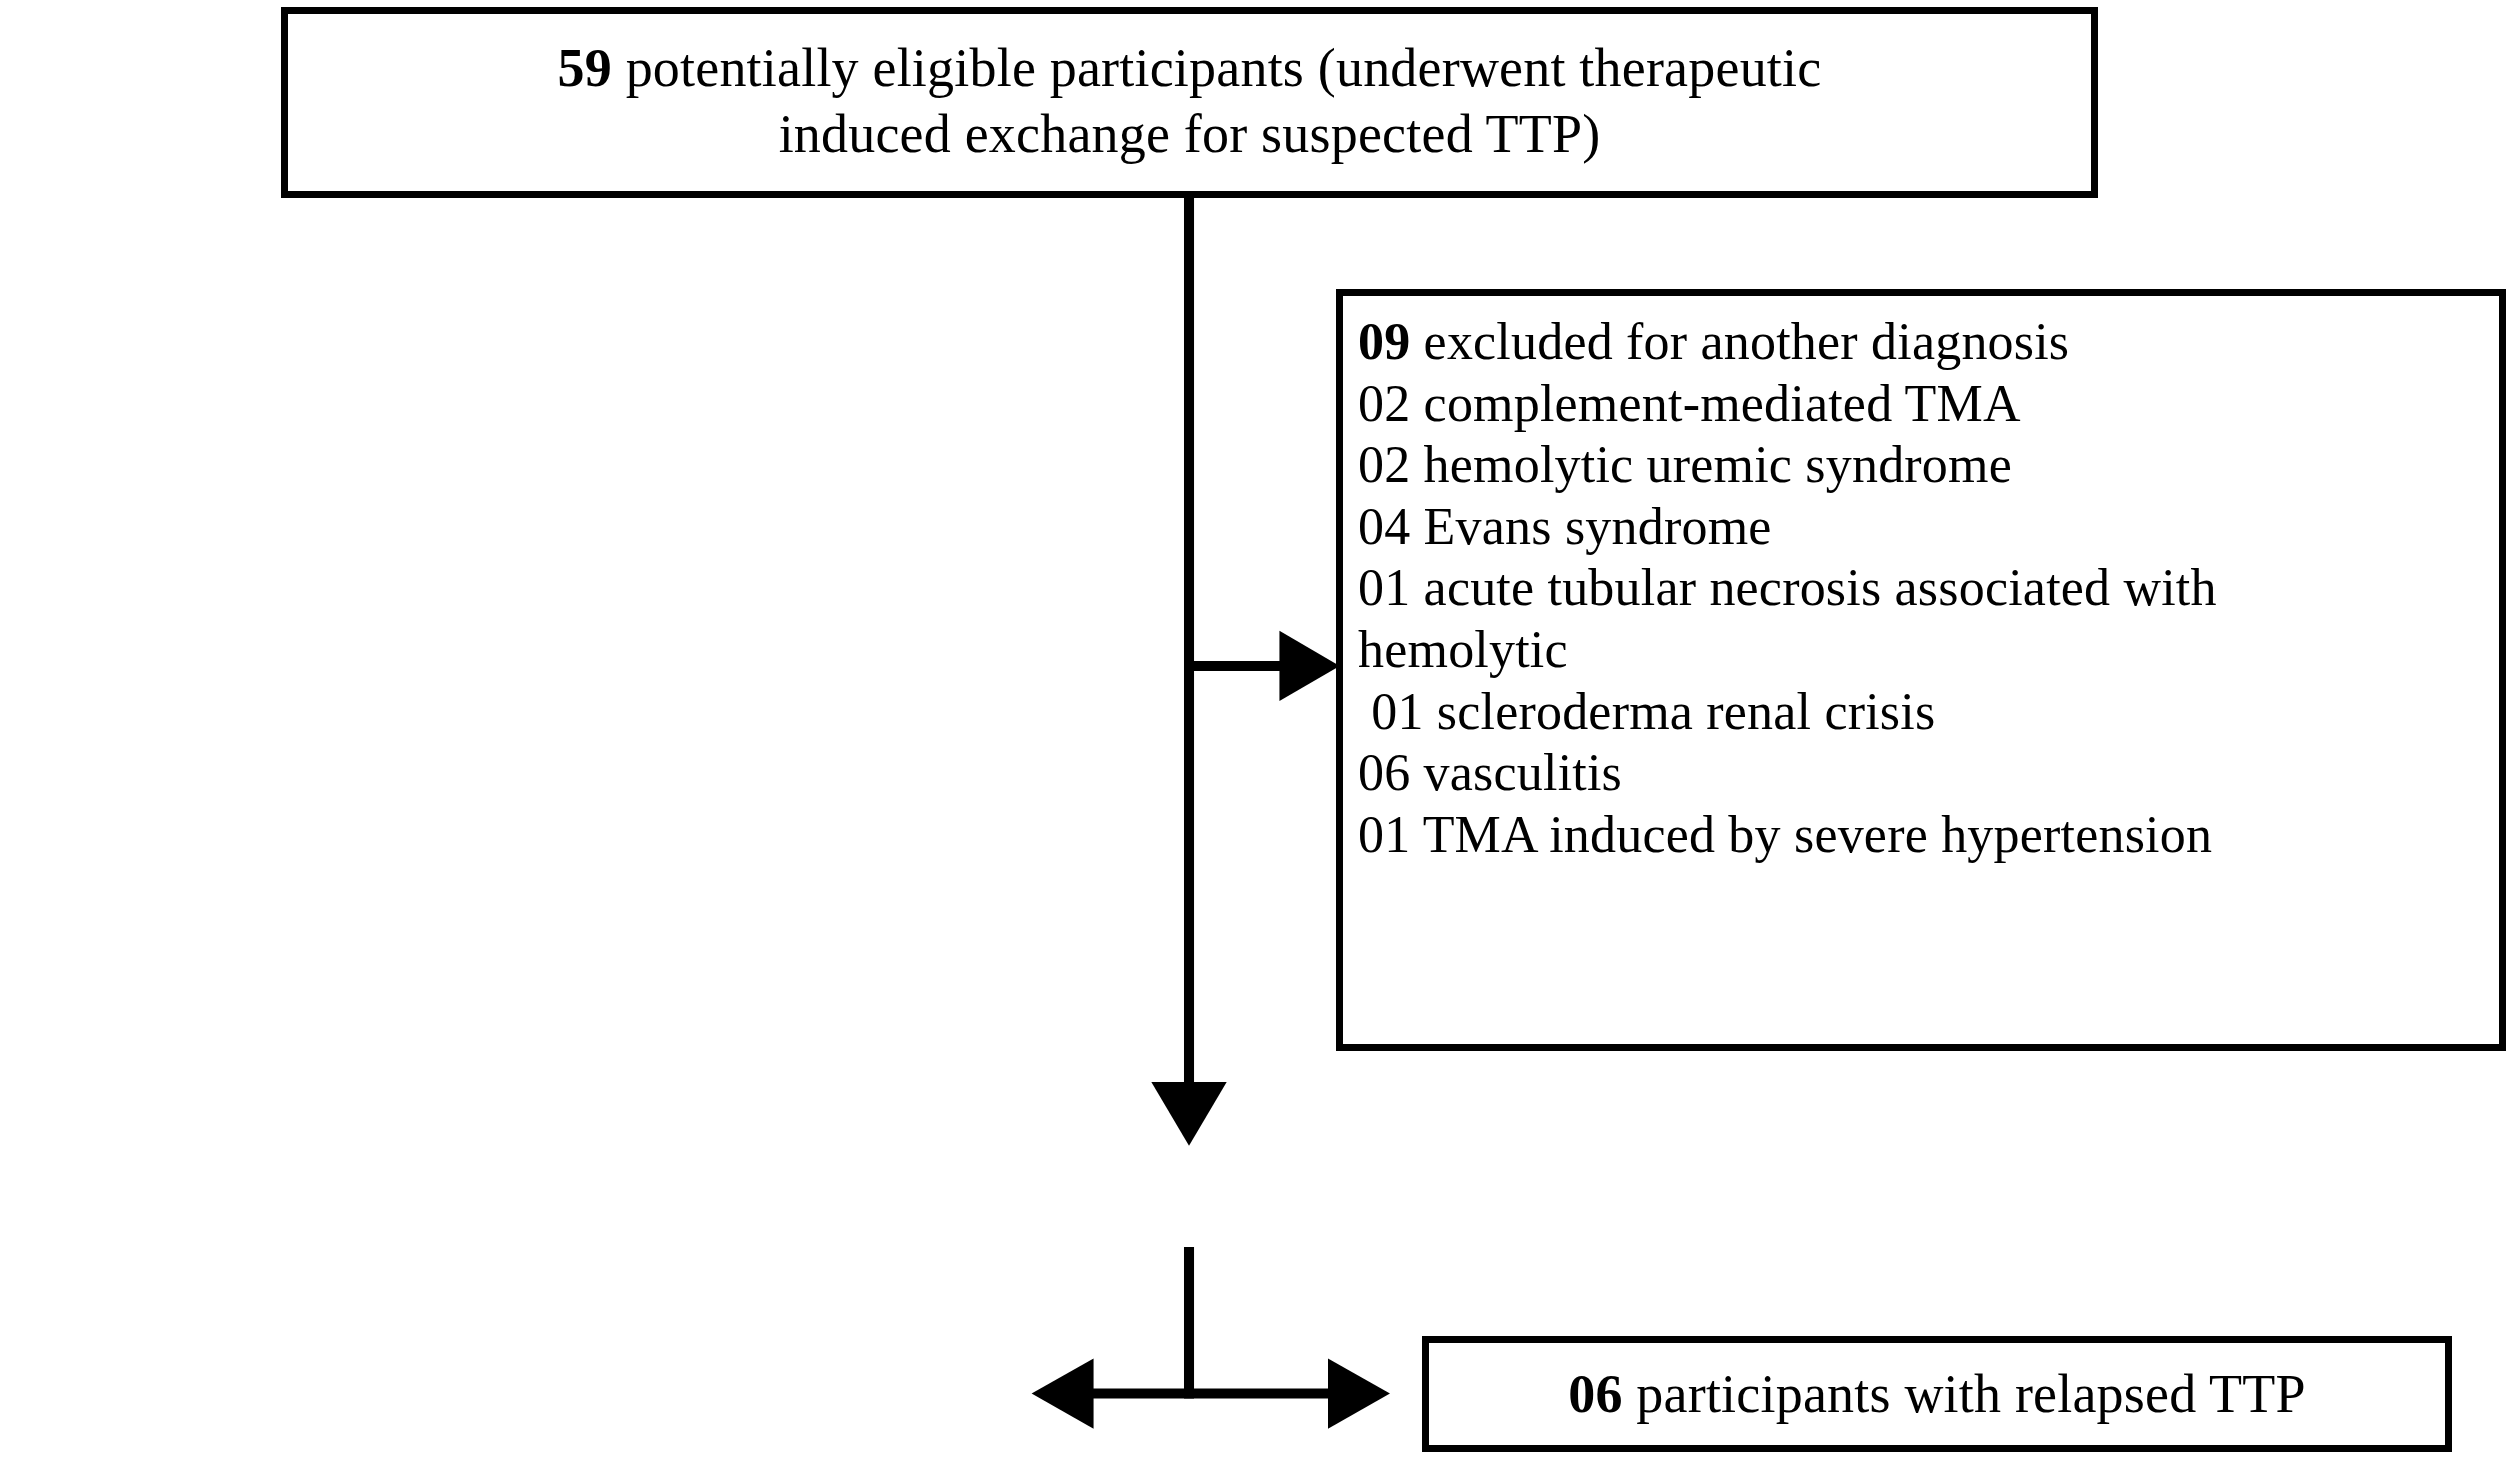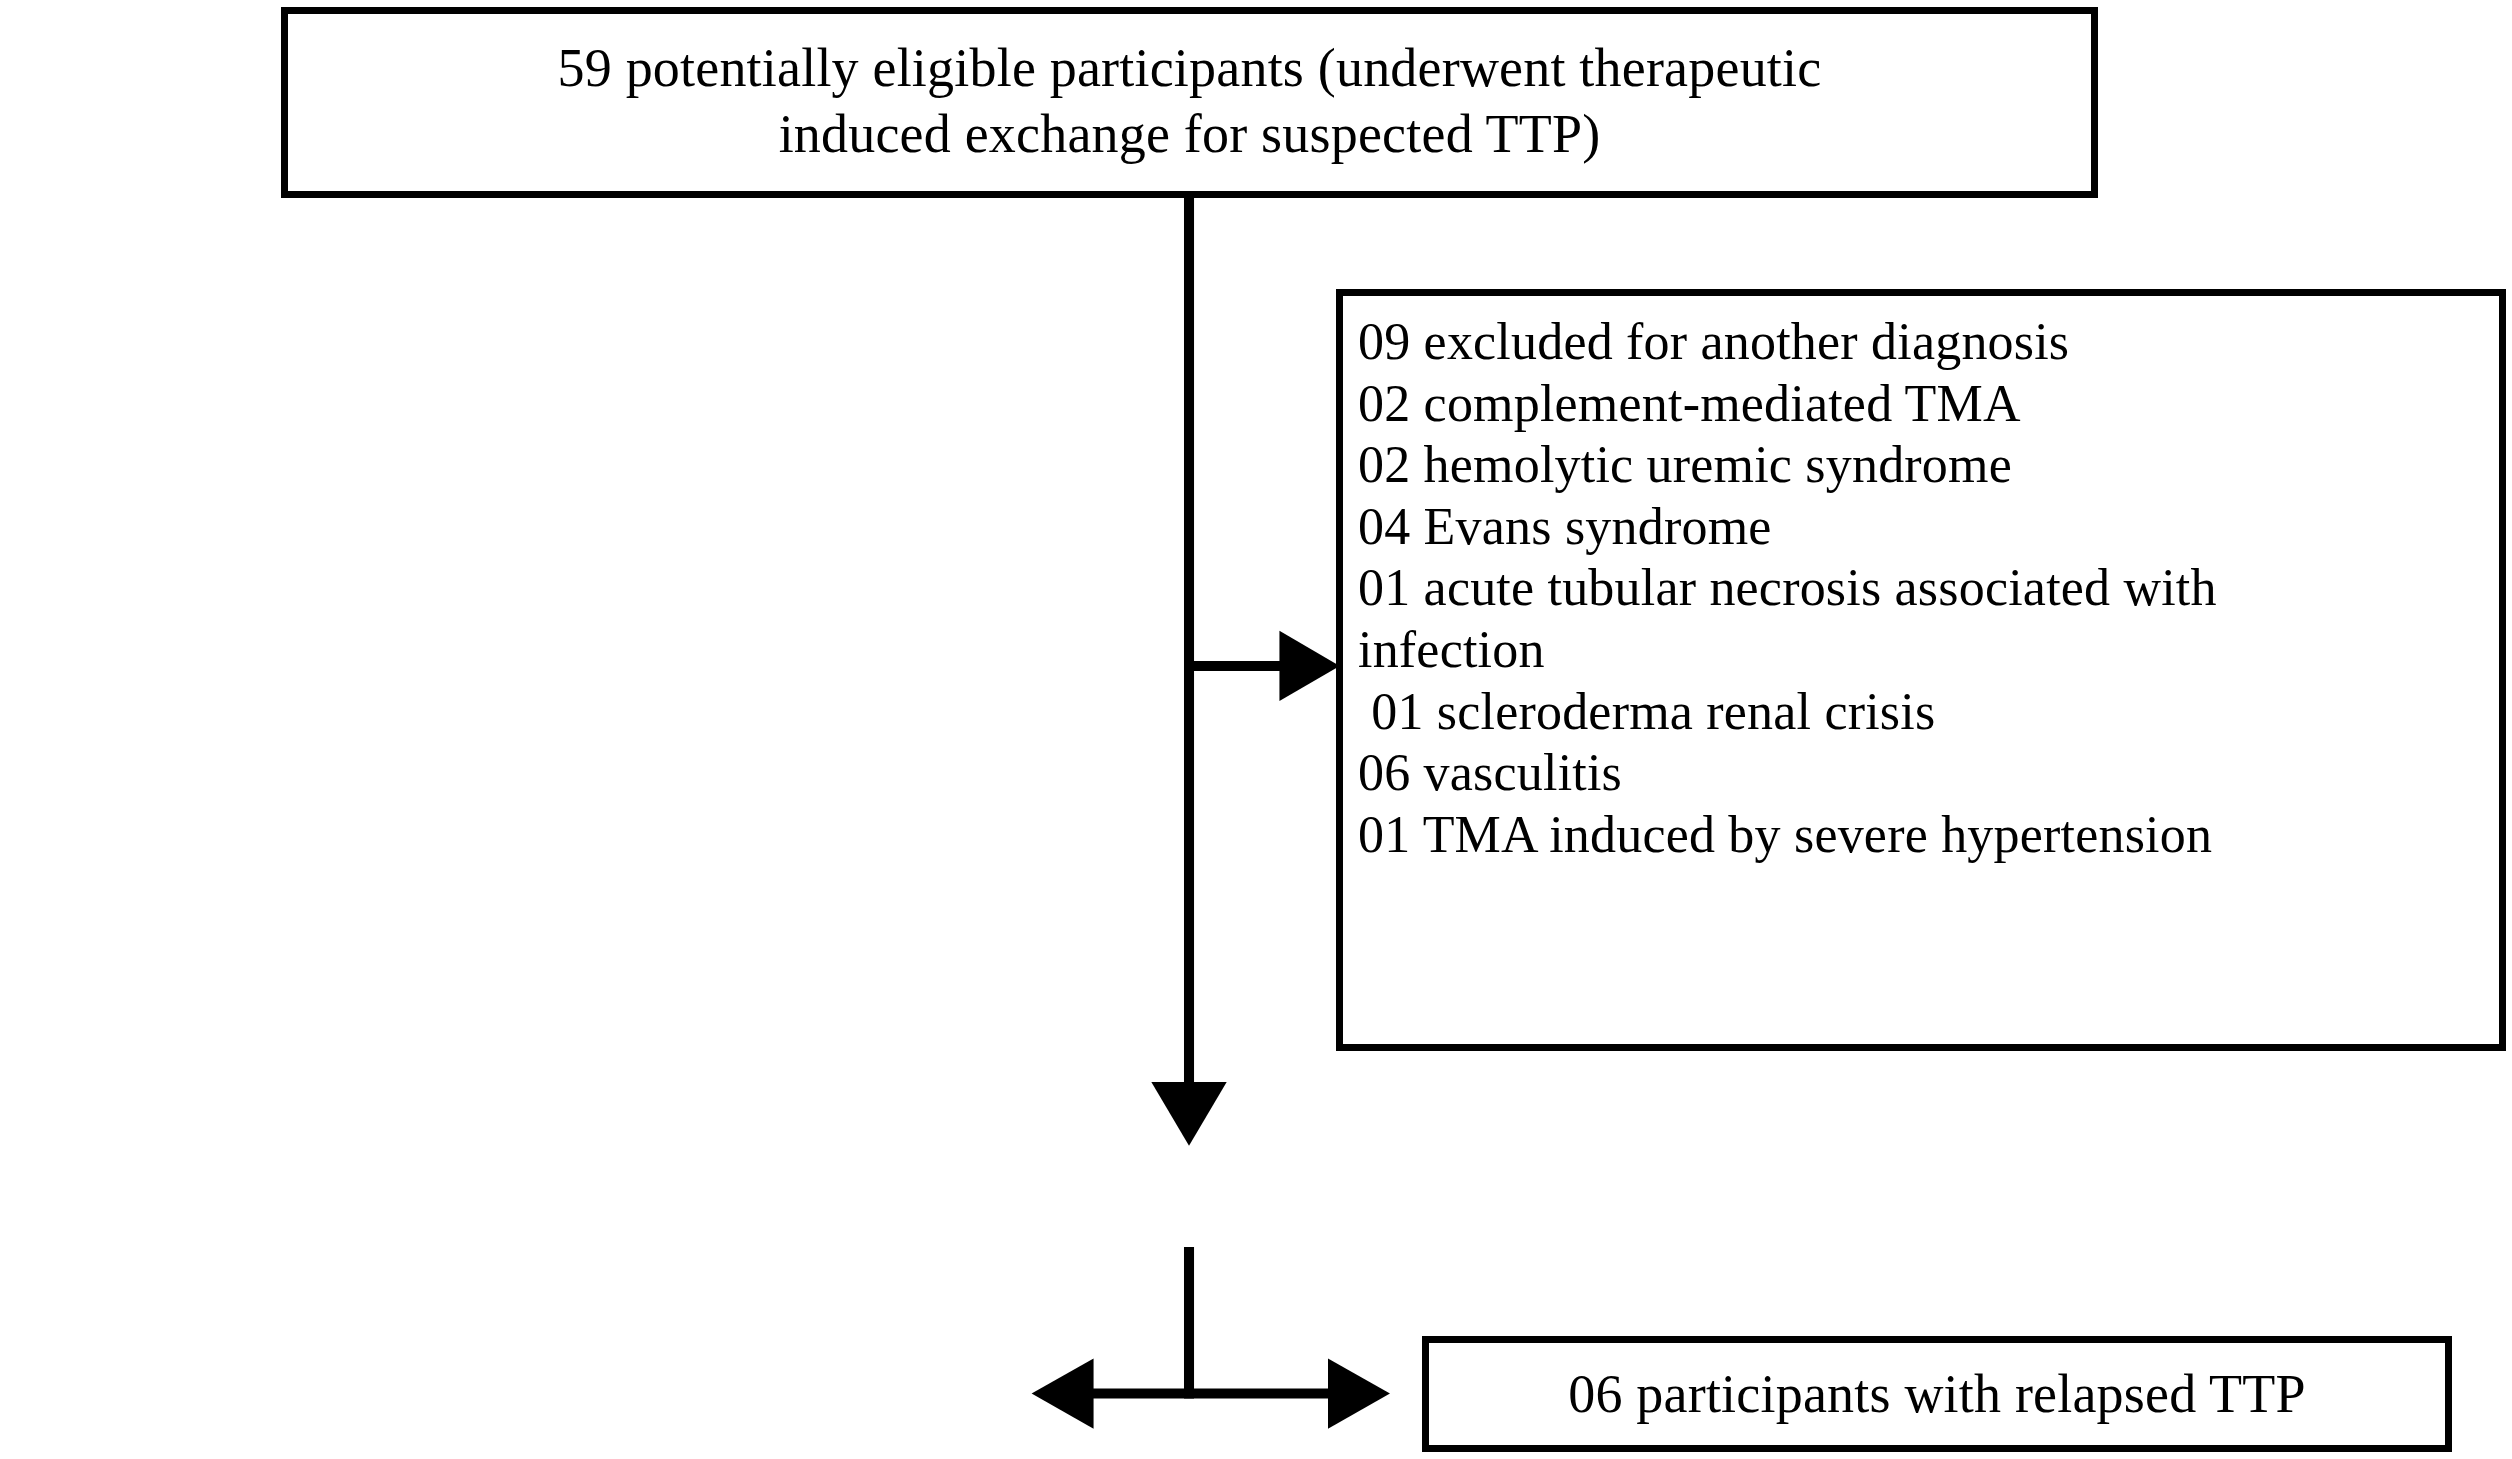--- a/index.html
+++ b/index.html
@@ -37,21 +37,21 @@
     justify-content: center;
   }
   .node-text {
     font-size: 52px;
     line-height: 1.08;
     text-align: center;
     letter-spacing: 0.2px;
     white-space: pre-wrap;
   }
   .num {
-    font-weight: normal;
+    font-weight: bold;
   }
   .ital {
     font-style: italic;
   }
 
   
   #box-eligible {
     left: 281px;  top: 6.7px;
     width: 1817px; height: 191px;
   }
@@ -118,21 +118,21 @@
     <div class="node-text"><span class="num">59</span><span> potentially eligible participants (underwent therapeutic</span>
 <span>induced exchange for suspected TTP)</span></div>
   </div>
 
   <div class="node-box" id="box-excluded">
     <div class="node-text"><span class="num">09</span><span> excluded for another diagnosis</span>
 <span>02 complement-mediated TMA</span>
 <span>02 hemolytic uremic syndrome</span>
 <span>04 Evans syndrome</span>
 <span>01 acute tubular necrosis associated with</span>
-<span>infection</span>
+<span>hemolytic</span>
 <span> 01 scleroderma renal crisis</span>
 <span>06 vasculitis</span>
 <span>01 TMA induced by severe hypertension</span></div>
   </div>
 
 
 
   <div class="node-box" id="box-relapsed">
     <div class="node-text"><span class="num">06</span><span> participants with relapsed TTP</span></div>
   </div>

